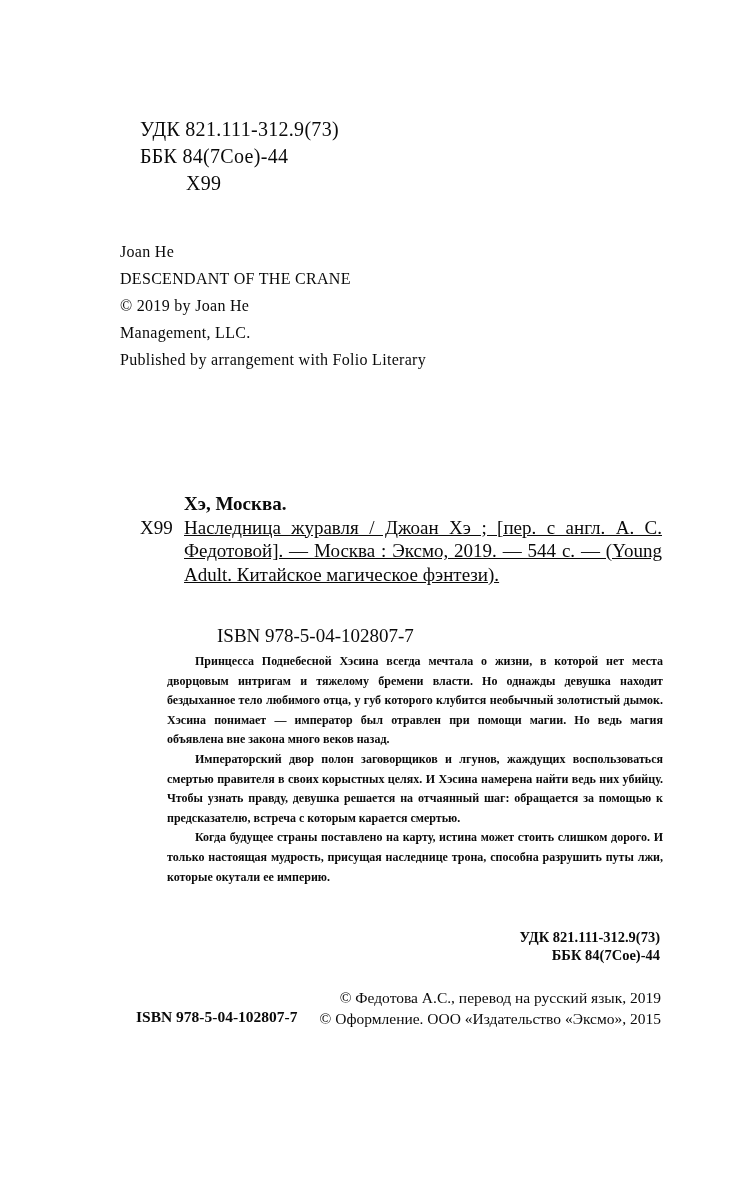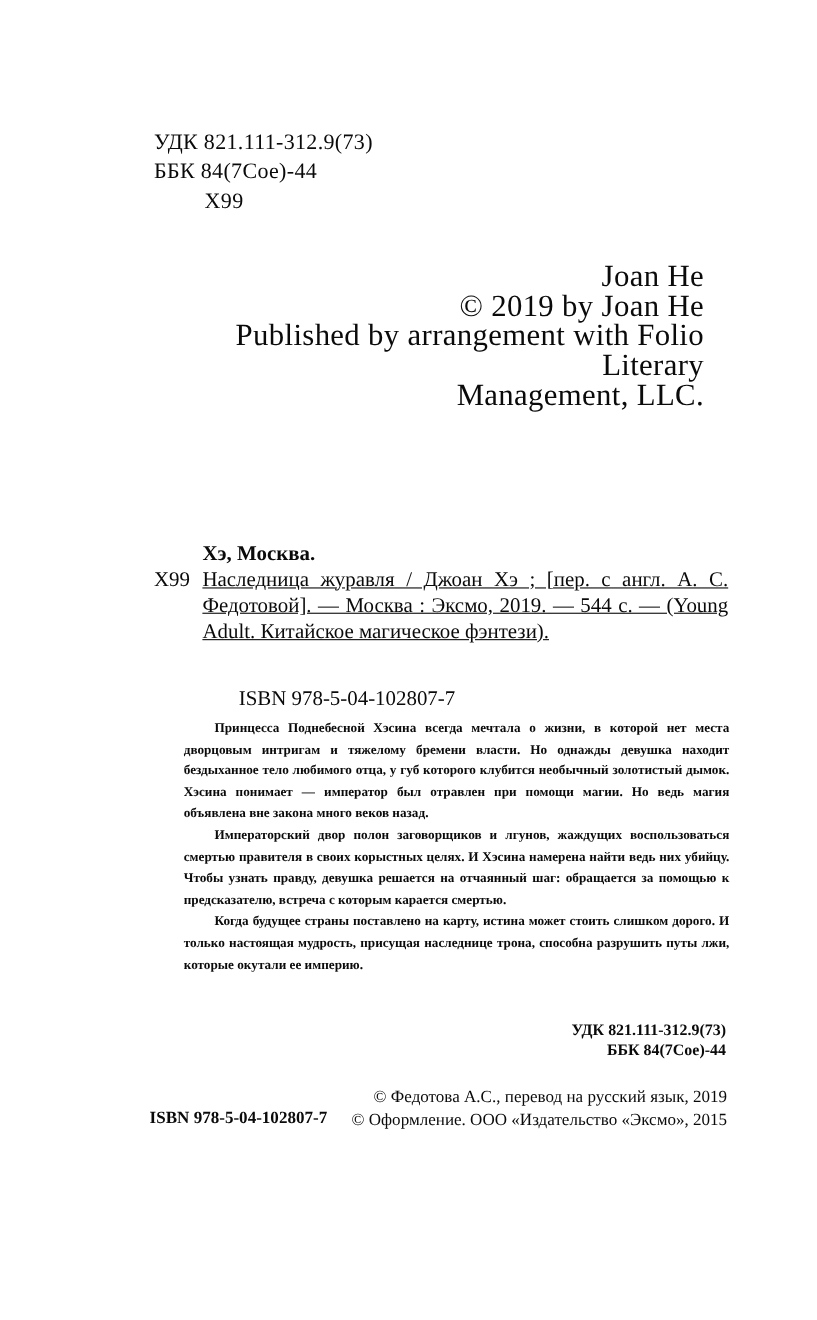--- a/index.html
+++ b/index.html
@@ -24,22 +24,22 @@
     letter-spacing: 0.3px;
   }
   .top-block .code-line { padding-left: 46px; }
 
   
   .title-block {
     position: absolute;
     left: 120px;
     top: 238px;
     width: 520px;
-    text-align: right;
-    font-size: 28px;
+    text-align: left;
+    font-size: 16px;
     line-height: 27px;
     letter-spacing: 0.3px;
   }
 
   
   .biblio {
     position: absolute;
     left: 140px;
     top: 492px;
     width: 522px;
@@ -117,23 +117,24 @@
 <div class="page">
 
   <div class="top-block">
     <div>УДК 821.111-312.9(73)</div>
     <div>ББК 84(7Сое)-44</div>
     <div class="code-line">Х99</div>
   </div>
 
   <div class="title-block">
     <div>Joan He</div>
+    <div>DESCENDANT OF THE CRANE</div>
     <div>© 2019 by Joan He</div>
+    <div>Management, LLC.</div>
     <div>Published by arrangement with Folio Literary</div>
-    <div>Management, LLC.</div>
   </div>
 
   <div class="biblio">
     <div class="author">Хэ, Москва.</div>
     <div class="entry-wrap">
       <span class="hang-code">Х99</span>
       <div class="entry">Наследница журавля / Джоан Хэ ; [пер. с англ. А. С. Федотовой]. — Москва : Эксмо, 2019. — 544 с. — (Young Adult. Китайское магическое фэнтези).</div>
     </div>
   </div>
 

